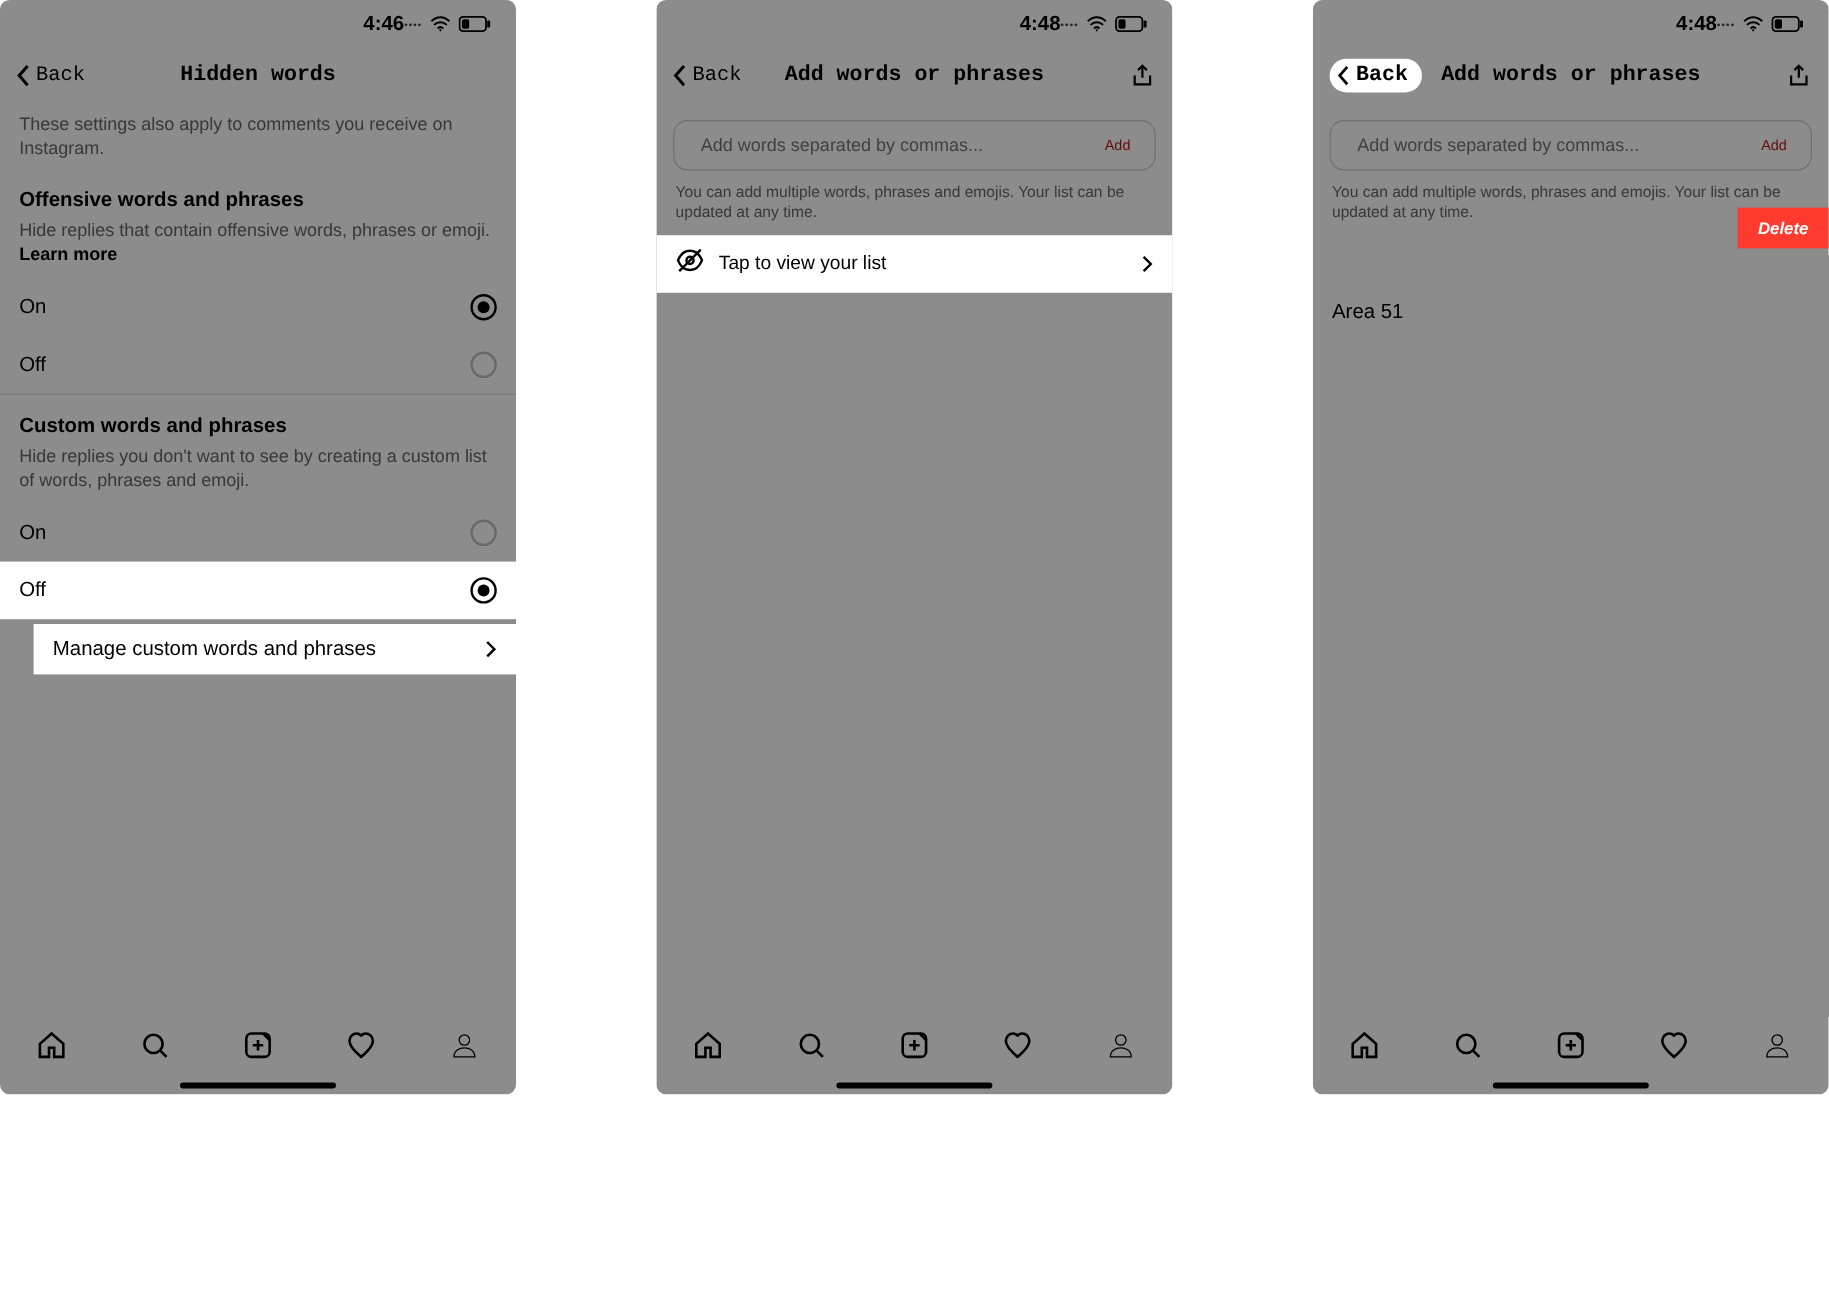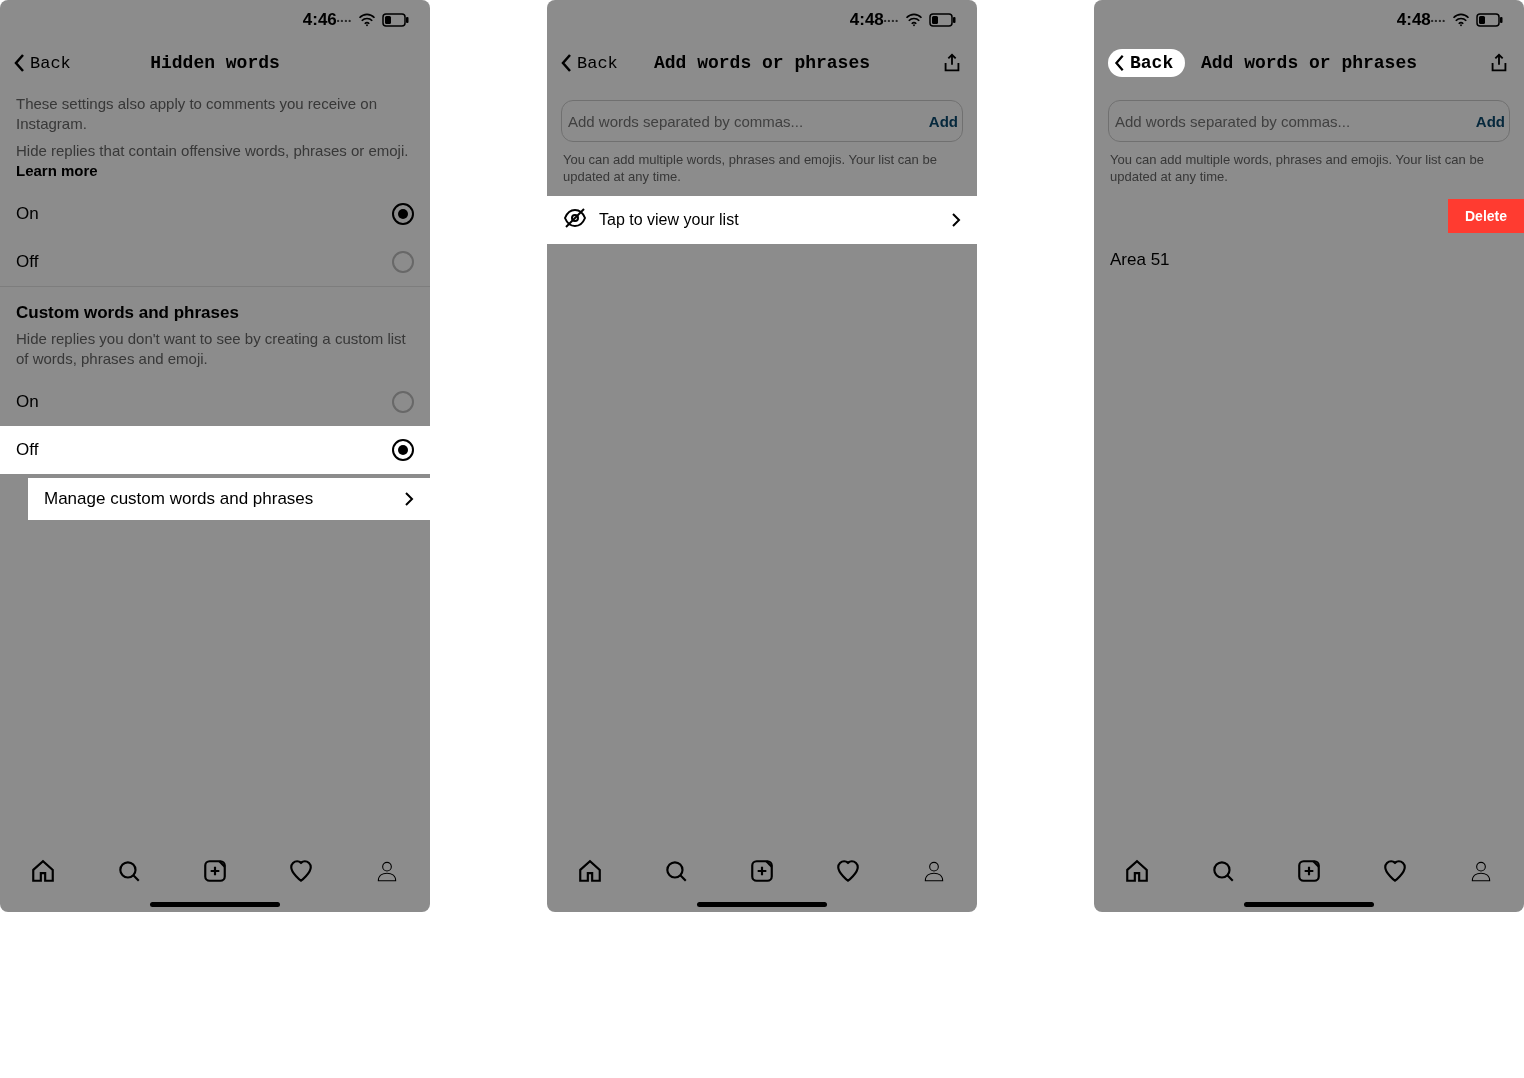--- a/index.html
+++ b/index.html
@@ -132,27 +132,27 @@
     width:130px; height:5px; border-radius:3px; background:#000;
   }
   
   .input-wrap{
     margin:14px 14px 6px;
     border:1px solid #ccc;
     border-radius:12px;
     height:42px;
     display:flex;
     align-items:center;
-    padding:0 4px;
+    padding:0 20px;
     justify-content:space-between;
   }
   .input-wrap .inp{
     flex:1; border:none; outline:none; font-size:15px; background:transparent; color:#000;
   }
-  .input-wrap .addbtn{ font-size:15px; font-weight:700; color:#0c4a6e; }
+  .input-wrap .addbtn{ font-size:12px; font-weight:400; color:#b91c1c; }
   .helper{
     padding:4px 16px 10px; font-size:13px; color:#666; line-height:1.3;
   }
   .tap-row{
     height:48px;
     display:flex;
     align-items:center;
     padding:12px 16px;
     gap:12px;
     background:#fff;
@@ -222,20 +222,21 @@
           <polyline points="9,2 2,10 9,18"></polyline>
         </svg>
       <span>Back</span>
     </div>
     <span>Hidden words</span>
   </div>
 
   <div class="content">
     <div class="intro">These settings also apply to comments you receive on Instagram.</div>
 
+    <div class="section-title">Offensive words and phrases</div>
     <div class="section-desc">
       <span>Hide replies that contain offensive words, phrases or emoji. </span><span class="learn">Learn more</span>
     </div>
     <div class="row">
       <span>On</span>
       <span class="radio selected"></span>
     </div>
     <div class="row">
       <span>Off</span>
       <span class="radio"></span>
@@ -449,21 +450,21 @@
     </div>
   </div>
 
   <div class="content" style="position:relative;">
     <div class="input-wrap">
       <input class="inp" placeholder="Add words separated by commas..." style="">
       <span class="addbtn">Add</span>
     </div>
     <div class="helper">You can add multiple words, phrases and emojis. Your list can be updated at any time.</div>
 
-    <div class="delete-pill" style="top:113px;">
+    <div class="delete-pill" style="top:87px;font-style:italic;">
       <span>Delete</span>
     </div>
 
     <div style="height:36px"></div>
     <div class="word-item">
       <span>Area 51</span>
     </div>
 
     <div style="flex:1"></div>
   </div>

